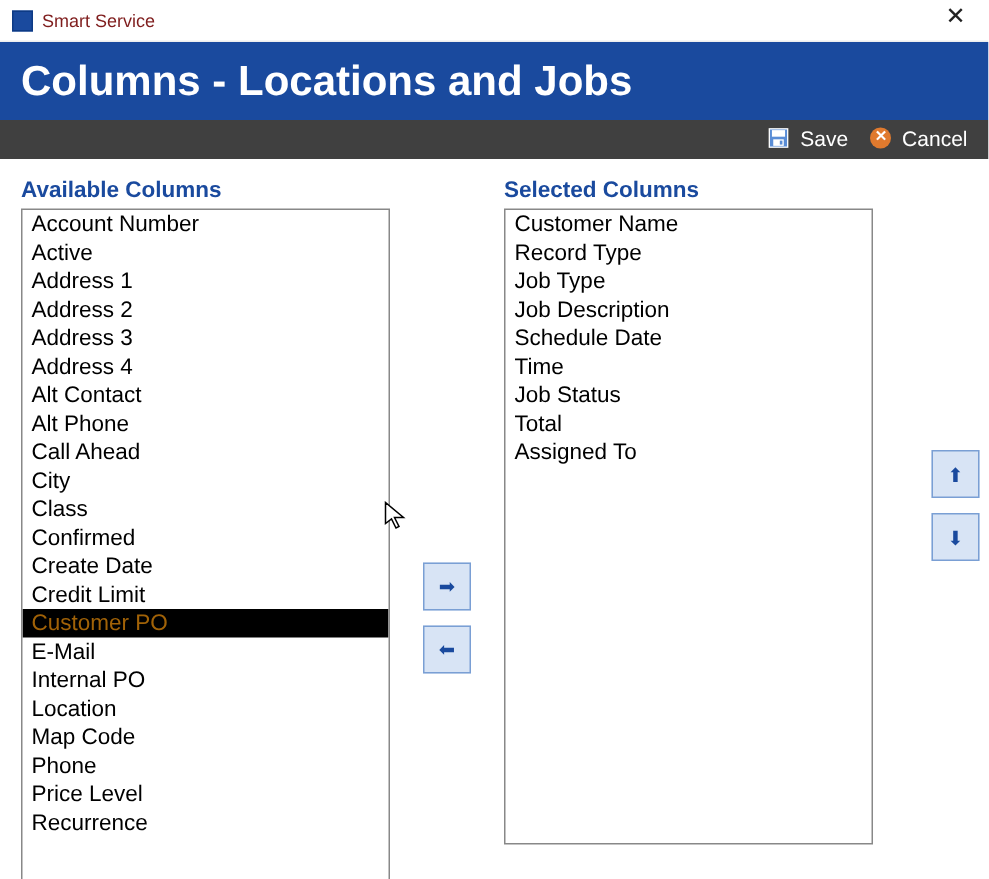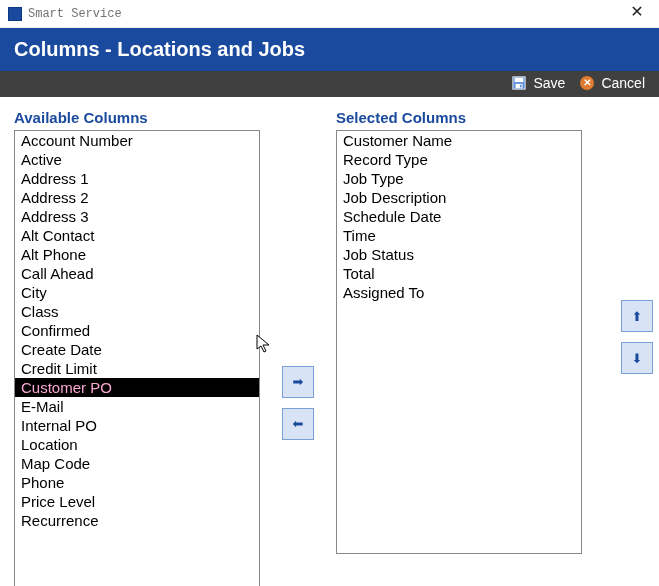--- a/index.html
+++ b/index.html
@@ -23,41 +23,40 @@
     .titlebar-icon {
       width: 14px;
       height: 14px;
       background: #1a4a9e;
       border: 1px solid #0d3a85;
       margin-right: 6px;
       display: inline-block;
     }
     .titlebar-title {
       font-size: 12px;
-      color: #737373;
-      font-family: Liberation Mono, monospace;
+      color: #7f1d1d;
     }
     .titlebar-close {
       margin-left: auto;
       width: 28px;
       height: 22px;
       font-size: 16px;
       line-height: 18px;
       text-align: center;
       color: #222;
       cursor: pointer;
     }
     .header {
       background: #1a4a9e;
       color: #fff;
       padding: 10px 14px 10px 14px;
       position: relative;
     }
     .header-title {
-      font-size: 20px;
+      font-size: 28px;
       font-weight: 600;
     }
     .toolbar {
       background: #404040;
       display: flex;
       justify-content: flex-end;
       align-items: center;
       padding: 4px 14px 6px 14px;
       gap: 14px;
     }
@@ -115,21 +114,21 @@
     .listbox::-webkit-scrollbar-thumb { background: #bdbdbd; }
     .list-item {
       padding: 1px 6px;
       font-size: 15px;
       color: #000;
       cursor: pointer;
       white-space: nowrap;
     }
     .list-item.selected {
       background: #000;
-      color: #f9a8d4;
+      color: #a16207;
     }
     .arrow-col {
       display: flex;
       flex-direction: column;
       justify-content: center;
       gap: 10px;
       padding-top: 22px;
     }
     .arrow-btn {
       width: 32px;
@@ -193,20 +192,21 @@
 
 <div class="content">
   <div class="col-group">
     <div class="col-label">Available Columns</div>
     <div class="listbox available" id="available-list">
         <div class="list-item">Account Number</div>
         <div class="list-item">Active</div>
         <div class="list-item">Address 1</div>
         <div class="list-item">Address 2</div>
         <div class="list-item">Address 3</div>
+        <div class="list-item">Address 4</div>
         <div class="list-item">Alt Contact</div>
         <div class="list-item">Alt Phone</div>
         <div class="list-item">Call Ahead</div>
         <div class="list-item">City</div>
         <div class="list-item">Class</div>
         <div class="list-item">Confirmed</div>
         <div class="list-item">Create Date</div>
         <div class="list-item">Credit Limit</div>
         <div class="list-item selected">Customer PO</div>
         <div class="list-item">E-Mail</div>

